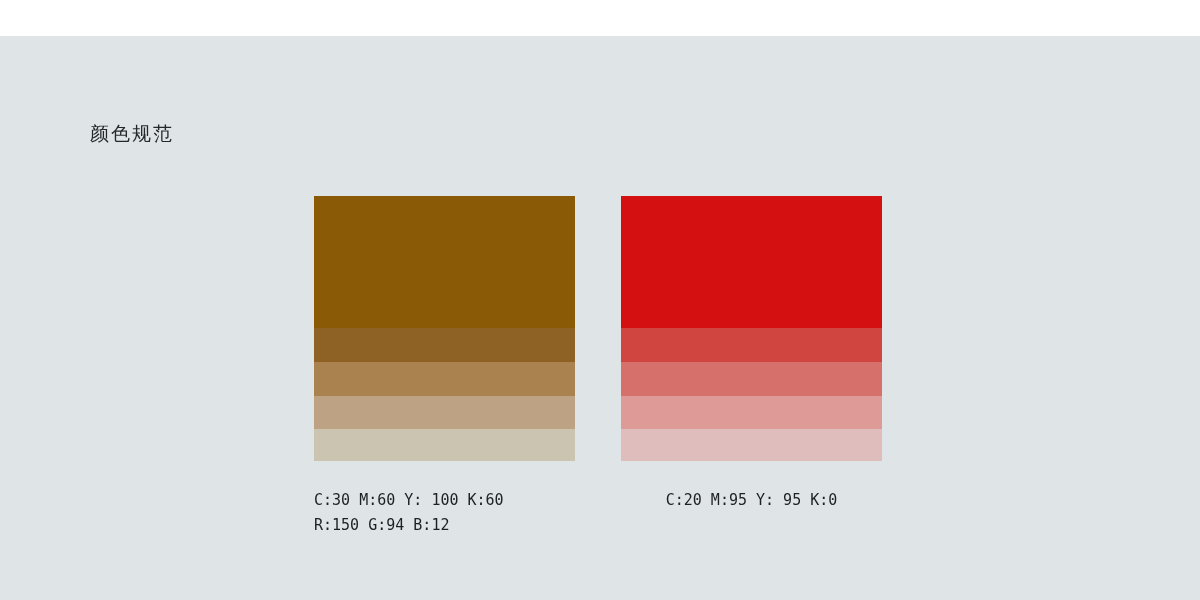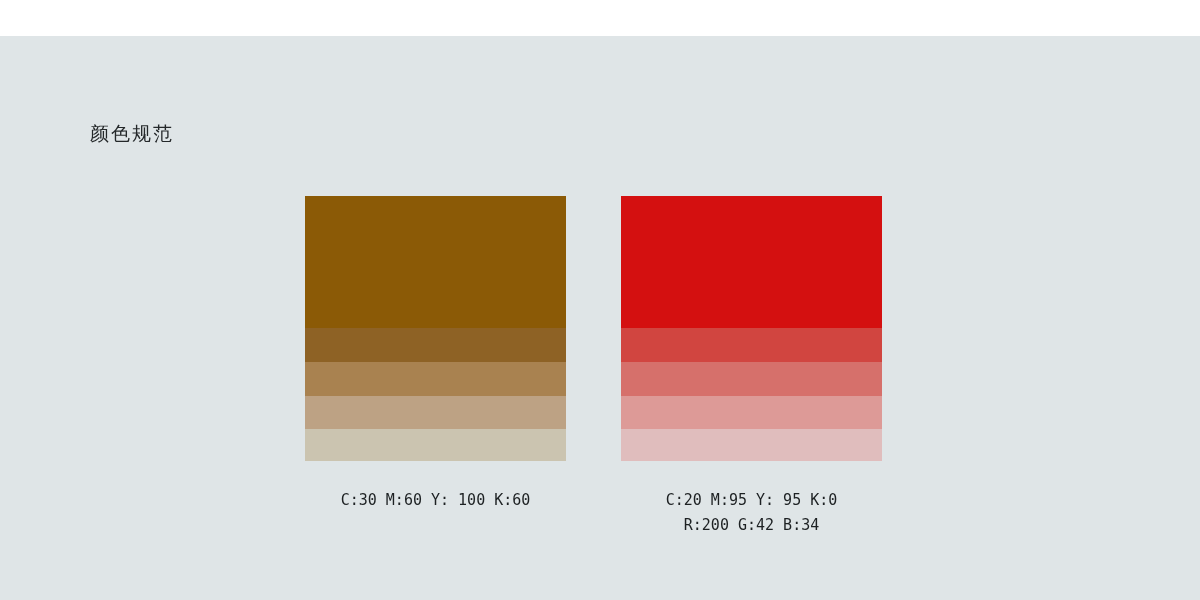--- a/index.html
+++ b/index.html
@@ -28,21 +28,21 @@
     font-size: 19px;
     line-height: 26px;
     letter-spacing: 2px;
     color: #24282a;
     white-space: nowrap;
   }
   .swatch-group {
     position: absolute;
     top: 160px;
   }
-  #swatch-group-1 { left: 305px; text-align: center; }
+  #swatch-group-1 { left: 314px; }
   #swatch-group-2 { left: 621px; text-align: center; }
 
   .swatch-stack {
     width: 261px;
     height: 265px;
     display: flex;
     flex-direction: column;
   }
   .swatch-band {
     width: 100%;
@@ -76,30 +76,30 @@
   <div class="swatch-group" id="swatch-group-1">
     <div class="swatch-stack">
       <div class="swatch-band base" style="background-color: rgb(139, 90, 6);"></div>
       <div class="swatch-band tint-1" style="background-color: rgb(142, 98, 37);"></div>
       <div class="swatch-band tint-2" style="background-color: rgb(169, 130, 80);"></div>
       <div class="swatch-band tint-3" style="background-color: rgb(189, 162, 132);"></div>
       <div class="swatch-band tint-4" style="background-color: rgb(203, 196, 176);"></div>
     </div>
     <div class="swatch-caption">
       <span class="caption-line">C:30  M:60  Y: 100  K:60</span>
+      <span class="caption-line">R:150  G:94  B:12</span>
     </div>
   </div>
 
   <div class="swatch-group" id="swatch-group-2">
     <div class="swatch-stack">
       <div class="swatch-band base" style="background-color: rgb(212, 16, 16);"></div>
       <div class="swatch-band tint-1" style="background-color: rgb(209, 69, 64);"></div>
       <div class="swatch-band tint-2" style="background-color: rgb(214, 112, 107);"></div>
       <div class="swatch-band tint-3" style="background-color: rgb(221, 154, 151);"></div>
       <div class="swatch-band tint-4" style="background-color: rgb(224, 189, 189);"></div>
     </div>
     <div class="swatch-caption">
       <span class="caption-line">C:20  M:95  Y: 95  K:0</span>
-      <span class="caption-line">R:200  G:42  B:34</span>
     </div>
   </div>
 
 </div>
 
 </body></html>

